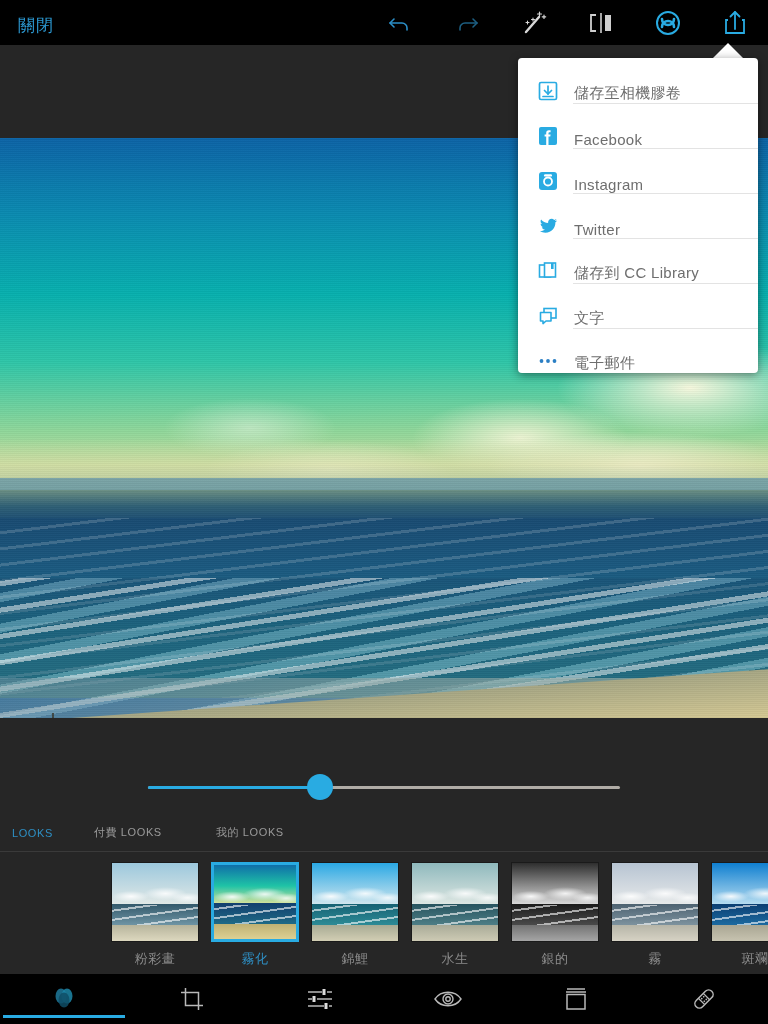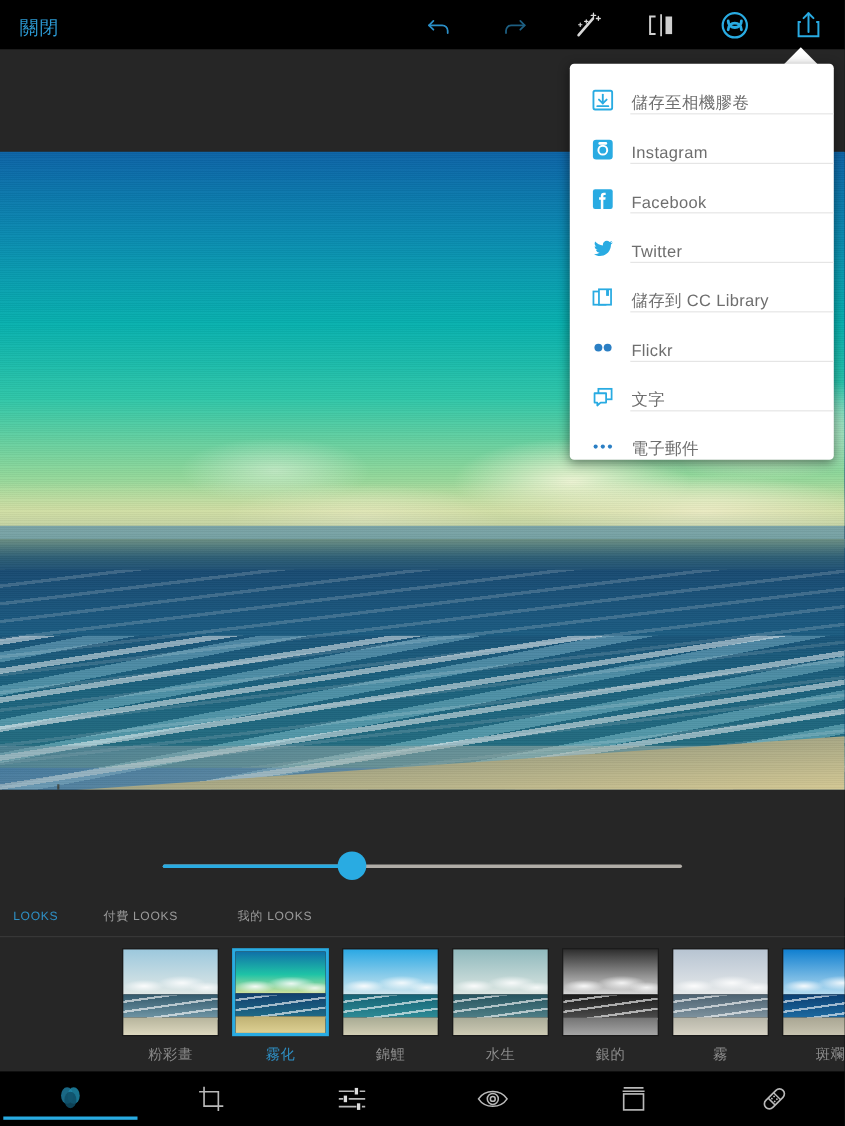--- a/index.html
+++ b/index.html
@@ -264,68 +264,59 @@
           <path d="M8.5 11.5 L12 15 L15.5 11.5" fill="none" stroke="#29abe2" stroke-width="1.7" stroke-linecap="round" stroke-linejoin="round"></path>
           <path d="M7 17.5 H17" stroke="#29abe2" stroke-width="1.7" stroke-linecap="round"></path>
         </svg>
       </span>
       <span class="mi-label">儲存至相機膠卷</span>
     </div>
 
     <div class="menu-item">
       <span class="mi-icon">
         <svg width="24" height="24" viewBox="0 0 24 24">
+          <rect x="3" y="3" width="18" height="18" rx="2" fill="#29abe2"></rect>
+          <path d="M14.6 8.2h-1.3c-.5 0-.8.3-.8.8v1.4h2.1l-.3 2.2h-1.8V21h-2.3v-8.4H8.6v-2.2h1.6V8.9c0-1.7 1-2.7 2.6-2.7h1.8z" fill="#fff"></path>
+        </svg>
+      </span>
+      <span class="mi-label">Facebook</span>
+    </div>
+
+    <div class="menu-item">
+      <span class="mi-icon">
+        <svg width="24" height="24" viewBox="0 0 24 24">
           <rect x="3" y="3" width="18" height="18" rx="3" fill="#29abe2"></rect>
           <circle cx="12" cy="12.5" r="4" fill="none" stroke="#fff" stroke-width="1.8"></circle>
           <rect x="8" y="5.2" width="8" height="2.4" rx="1.2" fill="#fff"></rect>
         </svg>
       </span>
       <span class="mi-label">Instagram</span>
     </div>
 
     <div class="menu-item">
       <span class="mi-icon">
         <svg width="24" height="24" viewBox="0 0 24 24">
-          <rect x="3" y="3" width="18" height="18" rx="2" fill="#29abe2"></rect>
-          <path d="M14.6 8.2h-1.3c-.5 0-.8.3-.8.8v1.4h2.1l-.3 2.2h-1.8V21h-2.3v-8.4H8.6v-2.2h1.6V8.9c0-1.7 1-2.7 2.6-2.7h1.8z" fill="#fff"></path>
-        </svg>
-      </span>
-      <span class="mi-label">Facebook</span>
-    </div>
-
-    <div class="menu-item">
-      <span class="mi-icon">
-        <svg width="24" height="24" viewBox="0 0 24 24">
           <path d="M21 6.4c-.7.3-1.4.5-2.1.6.8-.5 1.3-1.2 1.6-2-.7.4-1.5.7-2.3.9C17.5 5.2 16.6 4.8 15.6 4.8c-1.9 0-3.5 1.6-3.5 3.5 0 .3 0 .5.1.8C9.3 8.9 6.8 7.6 5.1 5.5c-.3.5-.5 1.1-.5 1.8 0 1.2.6 2.3 1.6 2.9-.6 0-1.1-.2-1.6-.4 0 1.7 1.2 3.1 2.8 3.4-.3.1-.6.1-.9.1-.2 0-.4 0-.7-.1.5 1.4 1.7 2.4 3.3 2.4-1.2.9-2.7 1.5-4.3 1.5h-.8c1.6 1 3.4 1.6 5.4 1.6 6.5 0 10-5.4 10-10v-.5c.7-.5 1.3-1.1 1.8-1.8z" fill="#29abe2"></path>
         </svg>
       </span>
       <span class="mi-label">Twitter</span>
     </div>
 
 
     <div class="menu-item">
       <span class="mi-icon">
         <svg width="24" height="24" viewBox="0 0 24 24">
           <rect x="3.5" y="6" width="11" height="12" fill="none" stroke="#29abe2" stroke-width="1.6"></rect>
           <rect x="8.5" y="4" width="11" height="14" fill="#fff" stroke="#29abe2" stroke-width="1.6"></rect>
           <rect x="15" y="4" width="2.6" height="6" fill="#29abe2"></rect>
         </svg>
       </span>
       <span class="mi-label">儲存到 CC Library</span>
     </div>
 
-    <div class="menu-item">
-      <span class="mi-icon">
-        <svg width="24" height="24" viewBox="0 0 24 24">
-          <circle cx="8" cy="12" r="3.6" fill="#2b7fc4"></circle>
-          <circle cx="16.4" cy="12" r="3.6" fill="#2b7fc4"></circle>
-        </svg>
-      </span>
-      <span class="mi-label">Flickr</span>
-    </div>
 
 
     <div class="menu-item">
       <span class="mi-icon">
         <svg width="24" height="24" viewBox="0 0 24 24">
           <rect x="8" y="4.5" width="12" height="9.5" fill="none" stroke="#29abe2" stroke-width="1.6"></rect>
           <path d="M4.5 8.5 H15 v8.5 h-5 l-3 2.6 V17 H4.5 Z" fill="#fff" stroke="#29abe2" stroke-width="1.6" stroke-linejoin="round"></path>
         </svg>
       </span>
       <span class="mi-label">文字</span>

